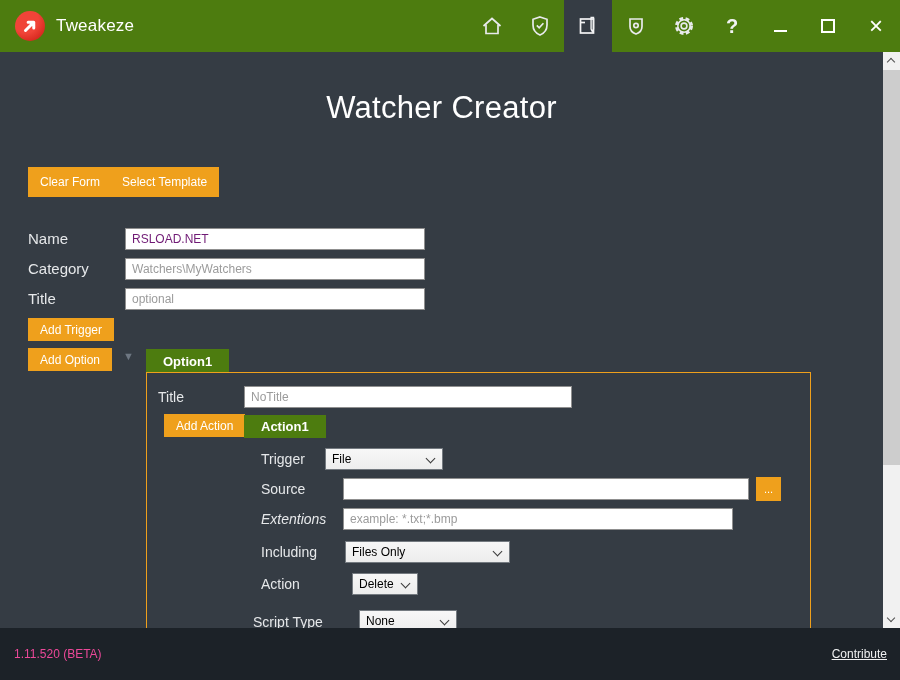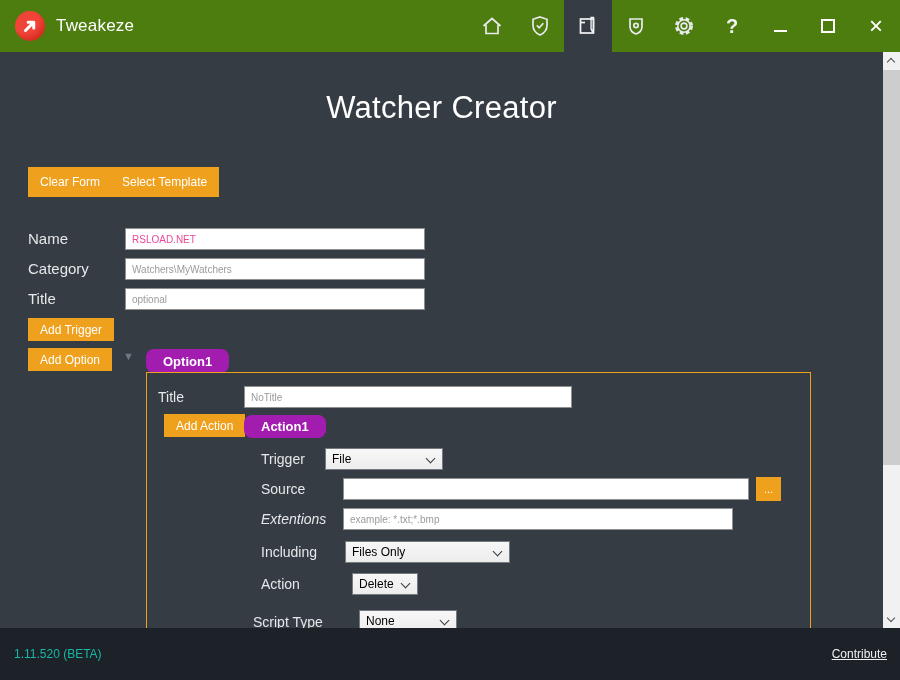--- a/index.html
+++ b/index.html
@@ -66,35 +66,34 @@
   .flabel {
     position: absolute; color: #E6E8EA; font-size: 15px;
     height: 22px; line-height: 22px;
   }
   .flabel.inner { font-size: 14px; }
 
   .tbox {
     position: absolute;
     background: #FFFFFF; border: 1px solid #8F8F8F;
     font-family: "Liberation Sans", sans-serif;
-    font-size: 10px; color: #ec4899; padding: 0 6px; height: 22px;
+    font-size: 12px; color: #701a75; padding: 0 6px; height: 22px;
   }
   .tbox::placeholder { color: #9B9B9B; opacity: 1; }
 
   .collapse-arrow {
     position: absolute; color: #6E7782; font-size: 11px; cursor: pointer;
   }
 
   .tab {
     position: absolute;
-    background: #a21caf; color: #FFFFFF;
+    background: #4d7c0f; color: #FFFFFF;
     font-size: 13px; font-weight: bold;
     display: flex; align-items: center; padding: 0 17px;
     cursor: pointer;
-    border-radius: 8px;
   }
 
   .option-panel {
     position: absolute; left: 146px; top: 320px; width: 665px; height: 256px;
     border: 1px solid #EFA01C; border-bottom: none;
     background: #353C44;
   }
 
   .combo {
     position: absolute;
@@ -130,21 +129,21 @@
     position: absolute; left: 0; top: 18px; width: 17px; height: 395px;
     background: #CDCDCD; cursor: pointer;
   }
 
   
   .footer {
     position: absolute; left: 0; top: 628px; width: 900px; height: 52px;
     background: #1C2228;
     display: flex; align-items: center;
   }
-  .version { color: #14b8a6; font-size: 12px; margin-left: 14px; }
+  .version { color: #ec4899; font-size: 12px; margin-left: 14px; }
   .contribute {
     position: absolute; right: 13px; top: 50%; transform: translateY(-50%);
     color: #F0F1F2; font-size: 12px; text-decoration: underline; cursor: pointer;
   }
 </style>
 </head>
 <body>
 
 <div class="titlebar">
   <div class="logo">

